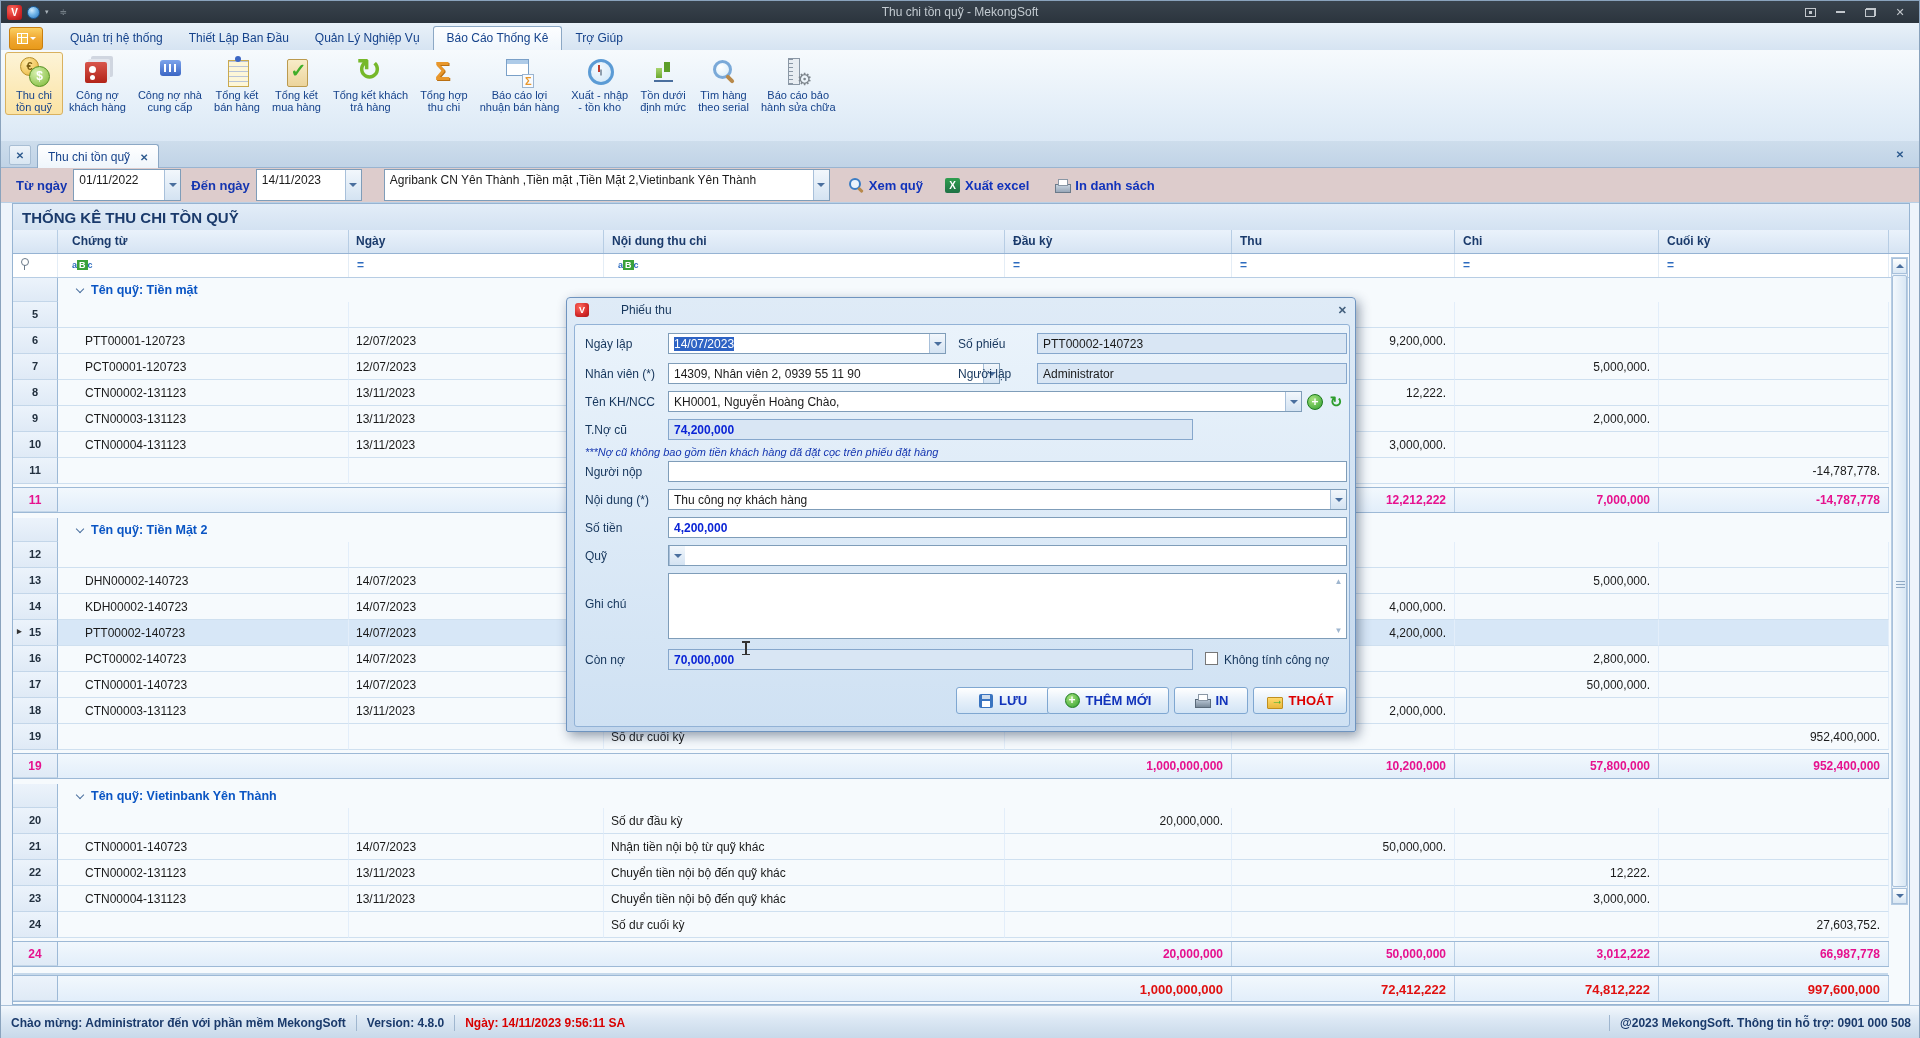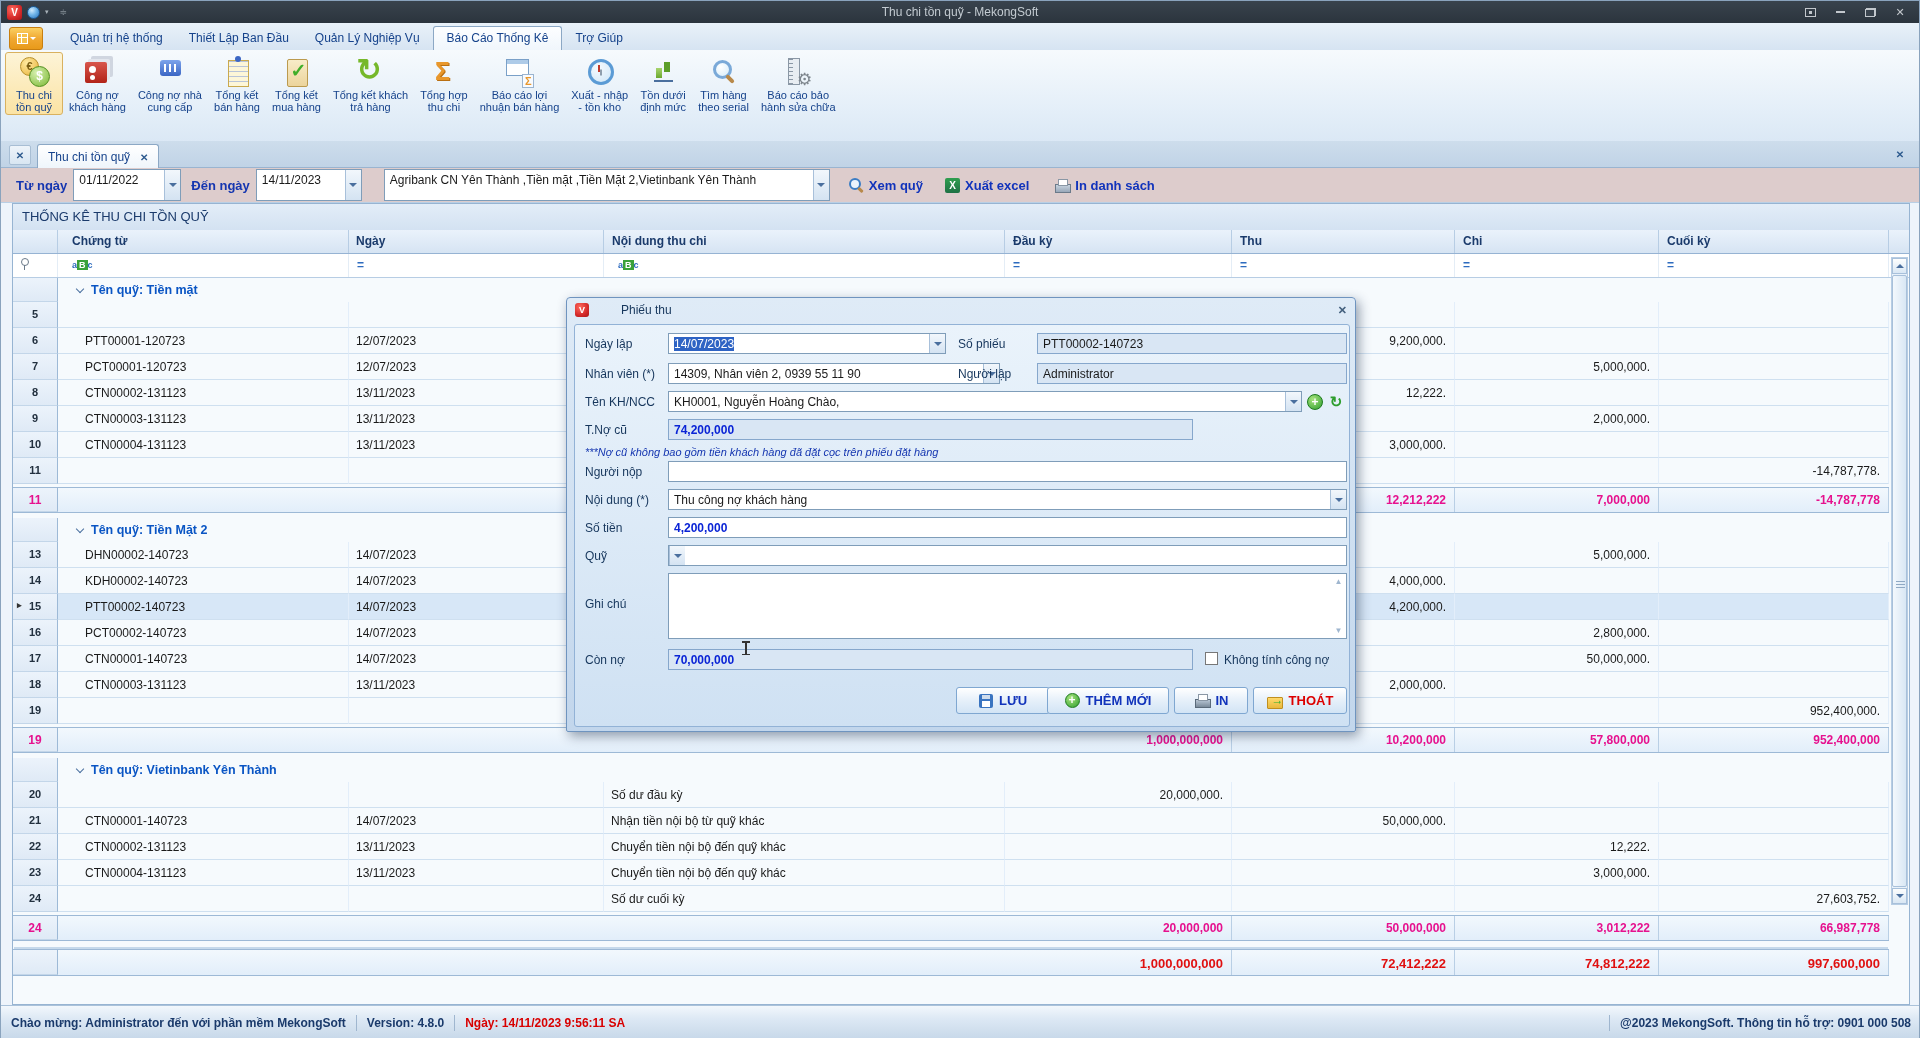--- a/index.html
+++ b/index.html
@@ -86,21 +86,21 @@
   .fb-search{position:relative;width:16px;height:16px;}
   .fb-search::before{content:"";position:absolute;left:1px;top:1px;width:8px;height:8px;border-radius:50%;border:2px solid #3b7dc4;background:#eaf4fd;}
   .fb-search::after{content:"";position:absolute;left:11px;top:10px;width:3px;height:6px;border-radius:1px;background:#b8894a;transform:rotate(-45deg);}
   .fb-excel{width:15px;height:15px;border-radius:2px;background:linear-gradient(#2f9e4f,#1e7145);color:#fff;font-size:10px;font-weight:bold;text-align:center;line-height:15px;}
   .fb-print{position:relative;width:16px;height:15px;}
   .fb-print::before{content:"";position:absolute;left:1px;top:6px;width:14px;height:7px;border:1px solid #6b7a8a;background:linear-gradient(#c8d4e0,#98a7b8);}
   .fb-print::after{content:"";position:absolute;left:4px;top:1px;width:8px;height:5px;border:1px solid #8a97a5;background:#fff;}
 
   
   .grid-frame{position:absolute;left:11px;top:202px;width:1898px;height:802px;border:1px solid #97b4d2;background:#f6fafd;}
-  .grid-title{position:absolute;left:12px;top:203px;width:1896px;height:34px;background:linear-gradient(#e3edf8,#cfdff0);border-bottom:1px solid #aac4de;font-size:13px;font-weight:normal;color:#1a3a6b;padding:5px 0 0 9px;}
+  .grid-title{position:absolute;left:12px;top:203px;width:1896px;height:34px;background:linear-gradient(#e3edf8,#cfdff0);border-bottom:1px solid #aac4de;font-size:15px;font-weight:bold;color:#1a3a6b;padding:5px 0 0 9px;}
   .hdr-row{position:absolute;left:12px;top:229px;width:1896px;height:24px;display:flex;background:linear-gradient(#eaf2fb,#d6e4f3);border-bottom:1px solid #96b3d3;}
   .hc{font-size:12px;font-weight:bold;color:#1a3a6b;border-right:1px solid #b7cde4;padding-top:4px;white-space:nowrap;}
   .frow{position:absolute;left:12px;top:253px;width:1896px;height:24px;display:flex;background:#fff;border-bottom:1px solid #b7cde4;}
   .fc{border-right:1px solid #e4edf6;padding-top:4px;font-size:11px;}
   .eq{color:#2d6bbf;font-weight:bold;padding-left:8px;font-size:12px;}
   .abc{padding-left:14px;font-size:9px;font-weight:bold;color:#2d6bbf;}
   .abc b{background:#3aa13a;color:#fff;padding:0 2px;font-weight:bold;}
   .pin-icon{position:relative;width:10px;height:12px;margin:2px 0 0 6px;}
   .pin-icon::before{content:"";position:absolute;left:2px;top:0;width:6px;height:6px;border-radius:50%;border:1.5px solid #6b7a8a;}
   .pin-icon::after{content:"";position:absolute;left:4.5px;top:7px;width:1.5px;height:5px;background:#6b7a8a;}
@@ -447,20 +447,30 @@
           <div class="cell c-ck tright bord">-14,787,778</div>
         </div>
         <div class="grow">
           <div class="cell numcell c-num"></div>
           <div class="gname">
             <div class="chev-dn"></div>
             <span>Tên quỹ: Tiền Mặt 2</span>
           </div>
         </div>
         <div class="drow">
+          <div class="cell numcell c-num">12</div>
+          <div class="cell c-ct tleft p-ct"></div>
+          <div class="cell c-ngay tleft p-sm"></div>
+          <div class="cell c-nd tleft p-sm"></div>
+          <div class="cell c-dk tright"></div>
+          <div class="cell c-thu tright"></div>
+          <div class="cell c-chi tright"></div>
+          <div class="cell c-ck tright"></div>
+        </div>
+        <div class="drow">
           <div class="cell numcell c-num">13</div>
           <div class="cell c-ct tleft p-ct">DHN00002-140723</div>
           <div class="cell c-ngay tleft p-sm">14/07/2023</div>
           <div class="cell c-nd tleft p-sm"></div>
           <div class="cell c-dk tright"></div>
           <div class="cell c-thu tright"></div>
           <div class="cell c-chi tright">5,000,000.</div>
           <div class="cell c-ck tright"></div>
         </div>
         <div class="drow">

